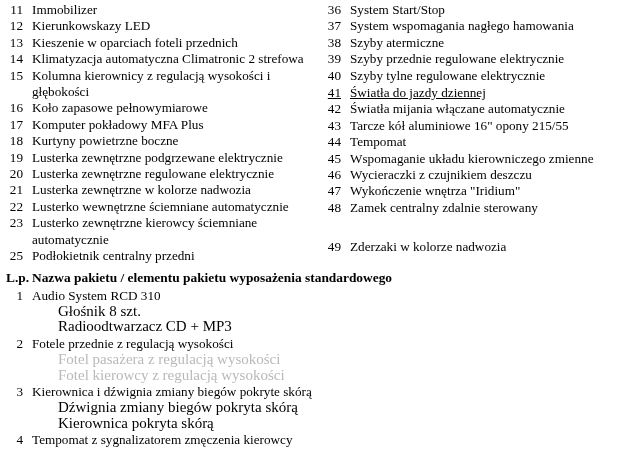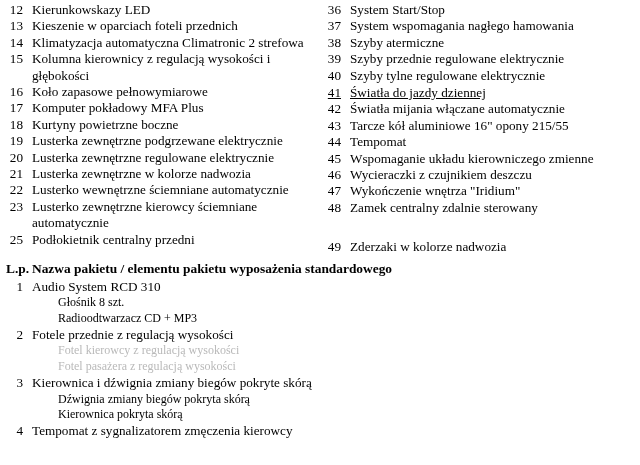--- a/index.html
+++ b/index.html
@@ -76,35 +76,39 @@
   .pkg-row .num {
     width: 26px;
     flex: 0 0 26px;
     text-align: right;
     padding-right: 9px;
     box-sizing: border-box;
   }
   .pkg-row .txt { flex: 1 1 auto; }
 
   .sub {
-    font-size: 12px;
+    font-size: 15px;
     line-height: 15.4px;
     padding-left: 52px;
   }
   .sub.grey { color: #b9b9b9; }
 </style>
 </head>
 <body>
 
 <div class="page">
 
   <div class="cols">
 
     <div class="col col-left">
       <div class="row">
+          <span class="num">11</span>
+          <span class="txt">Immobilizer</span>
+        </div>
+      <div class="row">
           <span class="num">12</span>
           <span class="txt">Kierunkowskazy LED</span>
         </div>
       <div class="row">
           <span class="num">13</span>
           <span class="txt">Kieszenie w oparciach foteli przednich</span>
         </div>
       <div class="row">
           <span class="num">14</span>
           <span class="txt">Klimatyzacja automatyczna Climatronic 2 strefowa</span>
@@ -226,22 +230,22 @@
       </div>
       <div class="sub">Głośnik 8 szt.</div>
       <div class="sub">Radioodtwarzacz CD + MP3</div>
     </div>
 
     <div>
       <div class="pkg-row">
         <span class="num">2</span>
         <span class="txt">Fotele przednie z regulacją wysokości</span>
       </div>
+      <div class="sub grey">Fotel pasażera z regulacją wysokości</div>
       <div class="sub grey">Fotel kierowcy z regulacją wysokości</div>
-      <div class="sub grey">Fotel pasażera z regulacją wysokości</div>
     </div>
 
     <div>
       <div class="pkg-row">
         <span class="num">3</span>
         <span class="txt">Kierownica i dźwignia zmiany biegów pokryte skórą</span>
       </div>
       <div class="sub">Dźwignia zmiany biegów pokryta skórą</div>
       <div class="sub">Kierownica pokryta skórą</div>
     </div>

